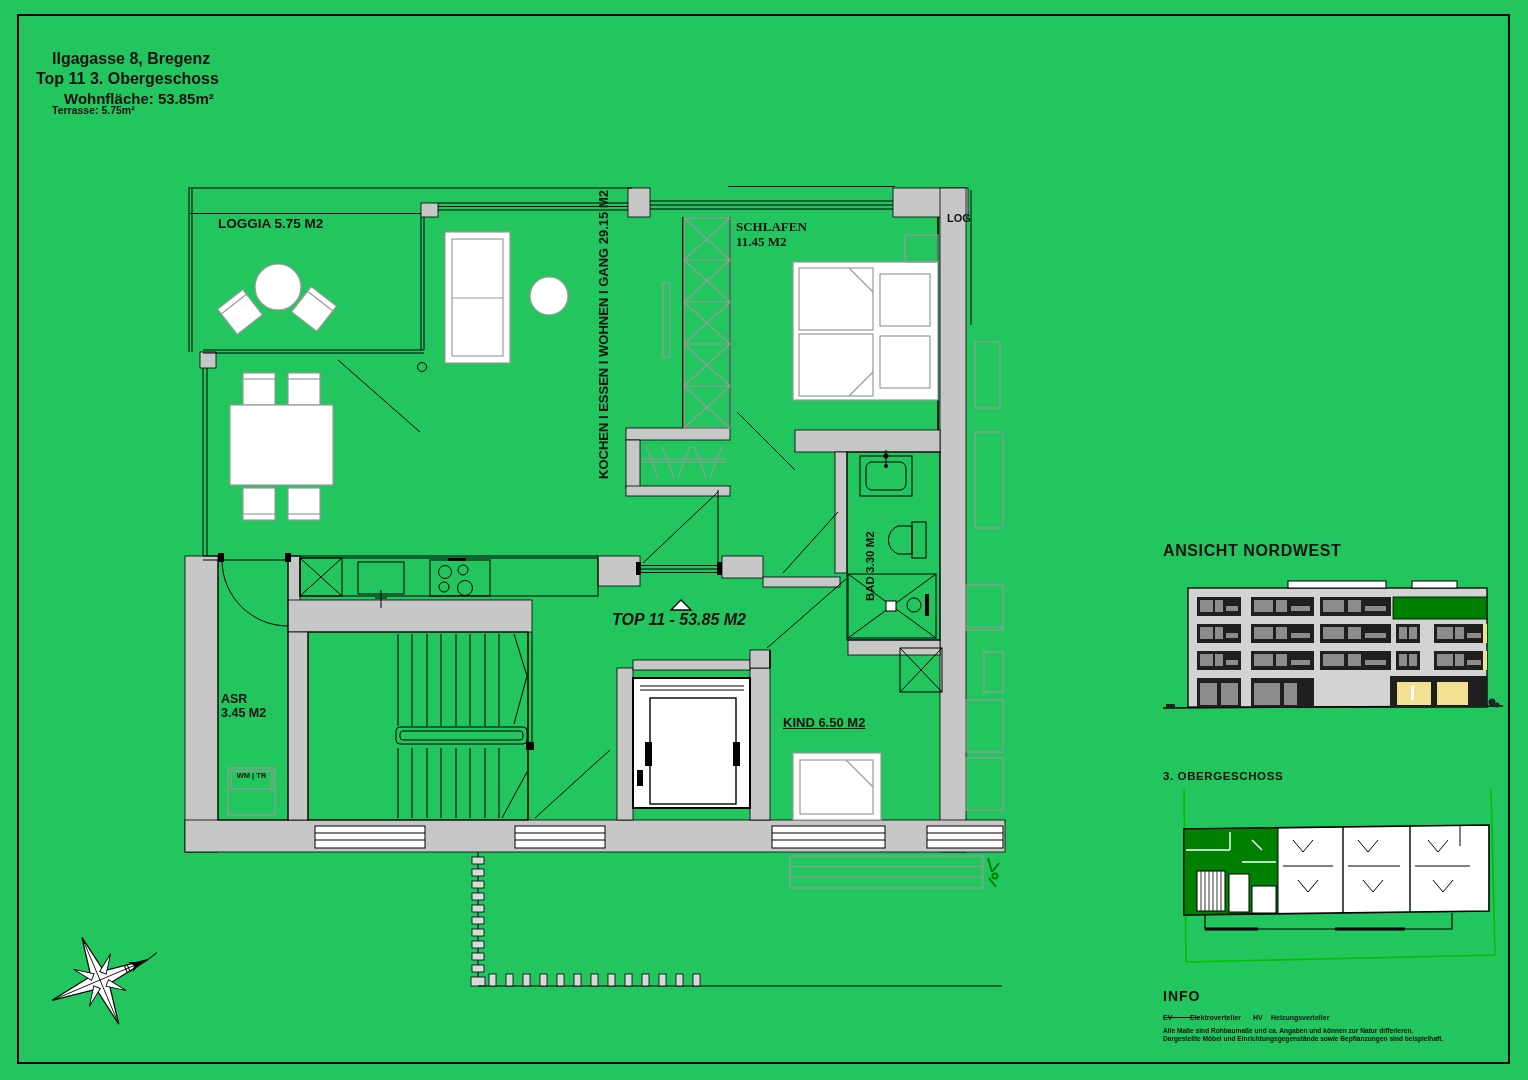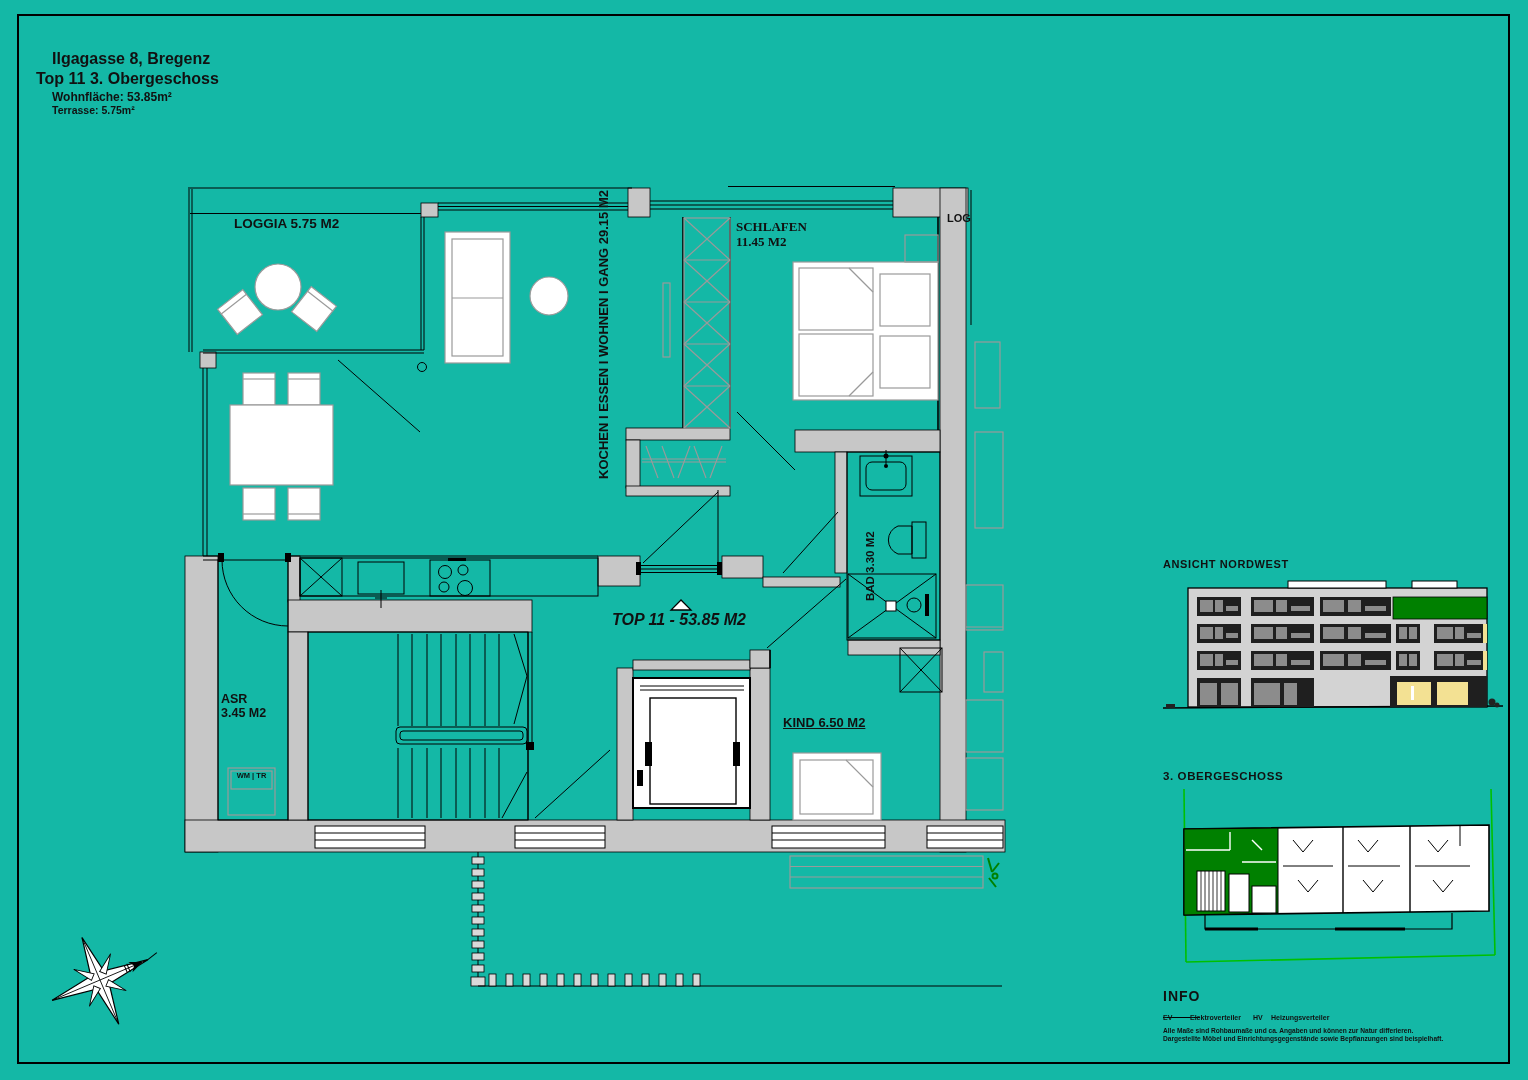--- a/index.html
+++ b/index.html
@@ -1,16 +1,16 @@
 <!DOCTYPE html>
 <html><head>
 <meta charset="utf-8">
 <style>
   html,body{margin:0;padding:0;background:#fff;}
-  #page{position:relative;width:1528px;height:1080px;background:#14b8a6;overflow:hidden;
+  #page{position:relative;width:1528px;height:1080px;background:#22c55e;overflow:hidden;
         font-family:"Liberation Sans",sans-serif;}
   #border{position:absolute;left:17px;top:14px;width:1489px;height:1046px;border:2px solid #000;}
   .lbl{position:absolute;font-weight:bold;color:#111;white-space:pre-line;line-height:1.12;}
   .vlbl{transform-origin:0 0;transform:rotate(-90deg);white-space:nowrap;}
   svg{position:absolute;left:0;top:0;}
   .w{fill:#c7c7c7;stroke:#000;stroke-width:0.8;}
   .ln{stroke:#000;stroke-width:1;fill:none;}
   .ln2{stroke:#000;stroke-width:1.6;fill:none;}
   .fur{stroke:#9a9a9a;stroke-width:1.2;fill:none;}
   .furf{stroke:#9a9a9a;stroke-width:1.2;fill:#fff;}
@@ -489,36 +489,36 @@
         <line x1="1460" y1="826" x2="1460" y2="846"></line>
       </g>
       <polyline points="1205,915 1205,929 1452,929 1452,913" fill="none" stroke="#000" stroke-width="1.2"></polyline>
       <line x1="1205" y1="929" x2="1258" y2="929" stroke="#000" stroke-width="3"></line>
       <line x1="1335" y1="929" x2="1405" y2="929" stroke="#000" stroke-width="3"></line>
     </g>
   </svg>
 
   <div class="lbl" style="left:52px;top:50px;font-size:16px;">Ilgagasse 8, Bregenz</div>
   <div class="lbl" style="left:36px;top:70px;font-size:16px;">Top 11  3. Obergeschoss</div>
-  <div class="lbl" style="left:52px;top:91px;font-size:12px;">Wohnfläche: 53.85m²</div>
+  <div class="lbl" style="left:64px;top:91px;font-size:15px;">Wohnfläche: 53.85m²</div>
   <div class="lbl" style="left:52px;top:105px;font-size:10.5px;">Terrasse: 5.75m²</div>
 
-  <div class="lbl" style="left:218px;top:216px;font-size:13.5px;margin-left:16px;">LOGGIA 5.75 M2</div>
+  <div class="lbl" style="left:218px;top:216px;font-size:13.5px;">LOGGIA 5.75 M2</div>
   <div class="lbl vlbl" style="left:597px;top:479px;font-size:13px;">KOCHEN I ESSEN I WOHNEN I GANG 29.15 M2</div>
   <div class="lbl" style="left:736px;top:220px;font-size:13px;font-family:Liberation Serif, serif;">SCHLAFEN
 11.45 M2</div>
   <div class="lbl vlbl" style="left:864px;top:601px;font-size:11.5px;">BAD 3.30 M2</div>
   <div class="lbl" style="left:221px;top:692px;font-size:12.5px;">ASR
 3.45 M2</div>
   <div class="lbl" style="left:783px;top:716px;font-size:13px;text-decoration:underline;">KIND 6.50 M2</div>
   <div class="lbl" style="left:612px;top:611px;font-size:16px;font-style:italic;">TOP 11 - 53.85 M2</div>
   <div class="lbl" style="left:231px;top:772px;font-size:7.5px;width:41px;text-align:center;">WM | TR</div>
   <div class="lbl" style="left:947px;top:212px;font-size:11px;width:34px;overflow:hidden;white-space:nowrap;">LOG</div>
 
-  <div class="lbl" style="left:1163px;top:542px;font-size:11px;letter-spacing:0.6px;margin-top:16px;">ANSICHT NORDWEST</div>
+  <div class="lbl" style="left:1163px;top:542px;font-size:16px;letter-spacing:0.6px;">ANSICHT NORDWEST</div>
   <div class="lbl" style="left:1163px;top:770px;font-size:11.5px;letter-spacing:0.6px;">3. OBERGESCHOSS</div>
 
   <div class="lbl" style="left:1163px;top:989px;font-size:14px;letter-spacing:1px;"><span id="info-h">INFO</span></div>
   <span class="lbl" style="left:1163px;top:1014px;font-size:7px;">EV</span>
   <span class="lbl" style="left:1190px;top:1014px;font-size:7px;">Elektroverteiler</span>
   <span class="lbl" style="left:1253px;top:1014px;font-size:7px;">HV</span>
   <span class="lbl" style="left:1271px;top:1014px;font-size:7px;">Heizungsverteiler</span>
   <div class="lbl" style="left:1163px;top:1027px;font-size:6.6px;font-weight:600;">Alle Maße sind Rohbaumaße und ca. Angaben und können zur Natur differieren.</div>
   <div class="lbl" style="left:1163px;top:1035px;font-size:6.6px;font-weight:600;">Dargestellte Möbel und Einrichtungsgegenstände sowie Bepflanzungen sind beispielhaft.</div>
 </div>

